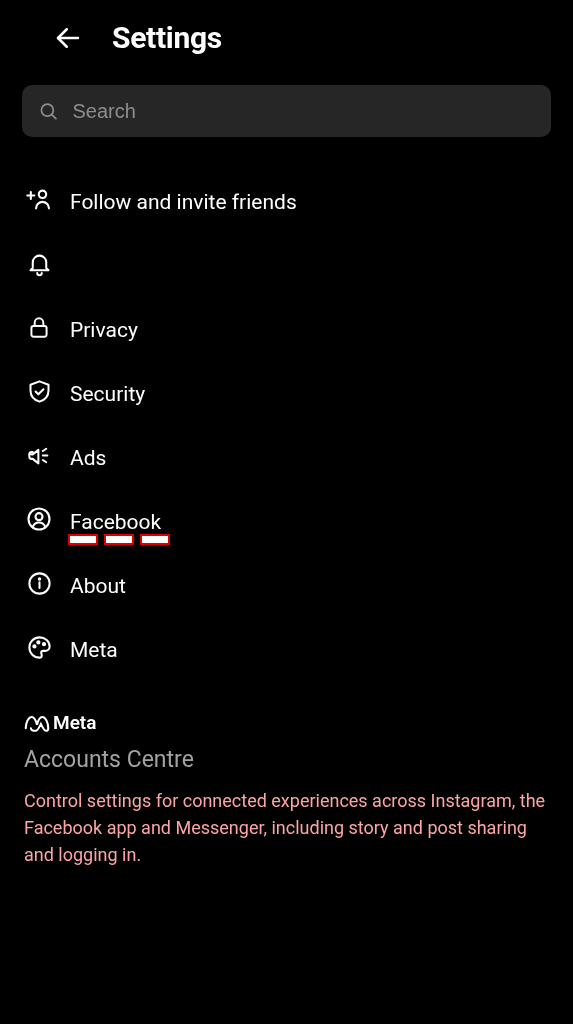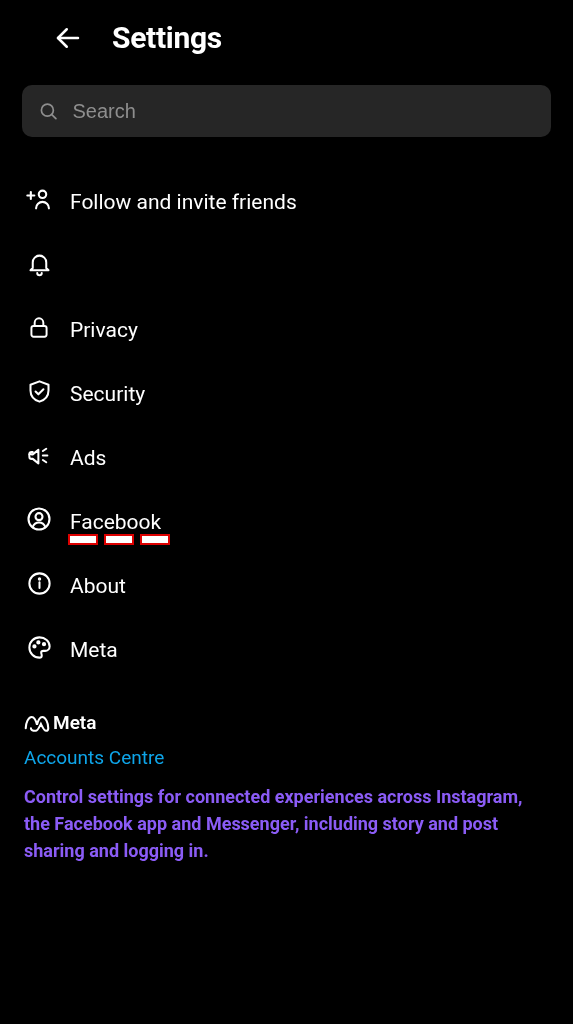--- a/index.html
+++ b/index.html
@@ -98,31 +98,31 @@
       align-items: center;
       gap: 3px;
       margin-bottom: 12px;
     }
     .meta-text {
       font-size: 19px;
       font-weight: 600;
       color: #fff;
     }
     .accounts-link {
-      color: #0ea5e9;
-      font-size: 19px;
+      color: #a3a3a3;
+      font-size: 23px;
       font-weight: 400;
       margin-bottom: 14px;
       display: inline-block;
     }
     .meta-desc {
-      color: #8b5cf6;
+      color: #fca5a5;
       font-size: 18px;
       line-height: 1.5;
-      font-weight: 700;
+      font-weight: 400;
     }
     svg { display: block; }
   </style>
 </head>
 <body>
 
 <div class="header">
   <button class="back-btn">
     <svg width="30" height="30" viewBox="0 0 24 24" fill="none" stroke="#fff" stroke-width="2" stroke-linecap="round" stroke-linejoin="round">
       <line x1="20" y1="12" x2="4" y2="12"></line>

